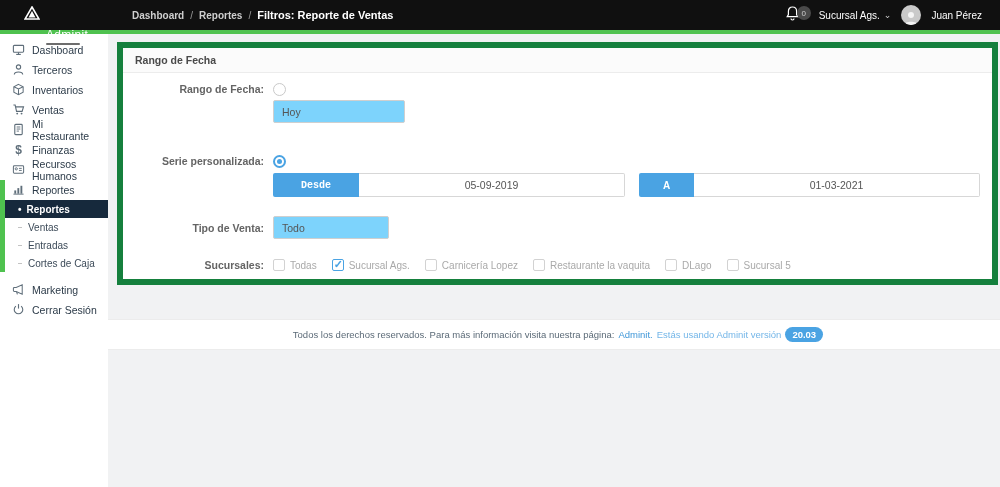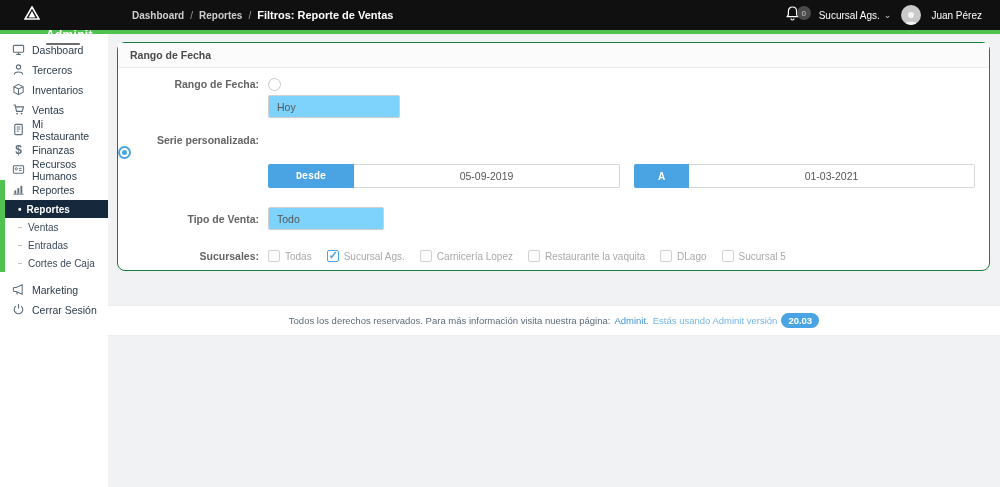--- a/index.html
+++ b/index.html
@@ -2,21 +2,21 @@
 <html><head>
 <meta charset="utf-8">
 <style>
   * { margin:0; padding:0; box-sizing:border-box; }
   html,body { width:1000px; height:487px; overflow:hidden; background:#f1f2f3;
               font-family:"Liberation Sans", sans-serif; }
 
   
   .navbar { height:30px; background:#101010; display:flex; align-items:center; position:relative; }
   .logo { display:flex; align-items:center; gap:6px; width:118px; padding-left:24px; cursor:pointer; }
-  .logo-txt { color:#fff; font-size:12px; font-weight:bold; letter-spacing:.3px; line-height:11px;margin-top:44px; }
+  .logo-txt { color:#fff; font-size:12px; font-weight:normal; letter-spacing:.3px; line-height:11px;margin-top:44px; }
   .logo-tag { height:2px; width:34px; background:#6d6d6d; margin-top:2px; border-radius:1px; }
   .crumbs { display:flex; align-items:center; gap:6px; font-size:10px; color:#cfcfcf; font-weight:bold; margin-left:14px; }
   .crumbs .sep { color:#9a9a9a; font-weight:normal; }
   .crumbs .cur { color:#ffffff; font-size:11px; }
   .nav-right { margin-left:auto; display:flex; align-items:center; gap:10px; padding-right:18px; }
   .bell-wrap { position:relative; width:24px; height:20px; cursor:pointer; }
   .bell-badge { position:absolute; right:-2px; top:1px; width:14px; height:14px; border-radius:50%;
                 background:#4a4a4a; color:#cfcfcf; font-size:8px; display:flex; align-items:center; justify-content:center; }
   .branch { color:#fff; font-size:10px; display:flex; align-items:center; gap:4px; cursor:pointer; }
   .chev { color:#cfcfcf; font-size:9px; }
@@ -35,21 +35,21 @@
   .s-sub { display:flex; align-items:center; font-size:10px; color:#3c4a58; height:18px;
            padding-left:13px; cursor:pointer; }
   .s-sub::before { content:""; width:4px; height:1px; background:#c3c3c3; margin-right:6px; }
   .s-sub.active { background:#16293c; color:#ffffff; font-weight:bold; }
   .s-sub.active::before { display:none; }
   .s-sub .blt { margin-right:5px; font-size:10px; }
   .s-spacer { height:8px; }
 
   
   .main { flex:1; padding:8px 10px 0 9px; }
-  .card { background:#fff; border:1px solid #15803d; border-radius:8px; }
+  .card { background:#fff; border:6px solid #15803d; border-radius:0; }
   .card-h { background:#fbfbfb; border-bottom:1px solid #ececec; padding:6px 12px;
             font-size:10.5px; font-weight:bold; color:#4a4a4a; }
   .card-b { padding:10px 12px 8px 0; }
   .frow { display:flex; align-items:center; }
   .frow.top { align-items:flex-start; }
   .flabel { width:150px; text-align:right; padding-right:9px; font-size:10.5px; font-weight:600;
             color:#646464; flex-shrink:0; }
   .radio { width:13px; height:13px; border:1px solid #c9c9c9; border-radius:50%; background:#fff;
            display:inline-block; cursor:pointer; }
   .radio.sel { border:2px solid #4aa3e3; position:relative; }
@@ -234,21 +234,21 @@
       <div class="card-b">
         <div class="frow top">
           <label class="flabel">Rango de Fecha:</label>
           <span class="radio"></span>
         </div>
         <div class="frow" style="margin-top:4px;">
           <span class="flabel"></span>
           <input class="tinput" style="width: 132px;" value="Hoy">
         </div>
 
-        <div class="frow top" style="margin-top:16px;flex-direction:column;">
+        <div class="frow top" style="margin-top:32px;">
           <label class="flabel">Serie personalizada:</label>
           <span class="radio sel"></span>
         </div>
         <div class="frow" style="margin-top:5px;">
           <span class="flabel"></span>
           <div class="grp" style="width:352px;">
             <button class="gbtn" style="width:86px;font-family:Liberation Mono, monospace;">Desde</button>
             <input style="flex: 1 1 0%;" value="05-09-2019">
           </div>
           <div style="width:14px;"></div>

